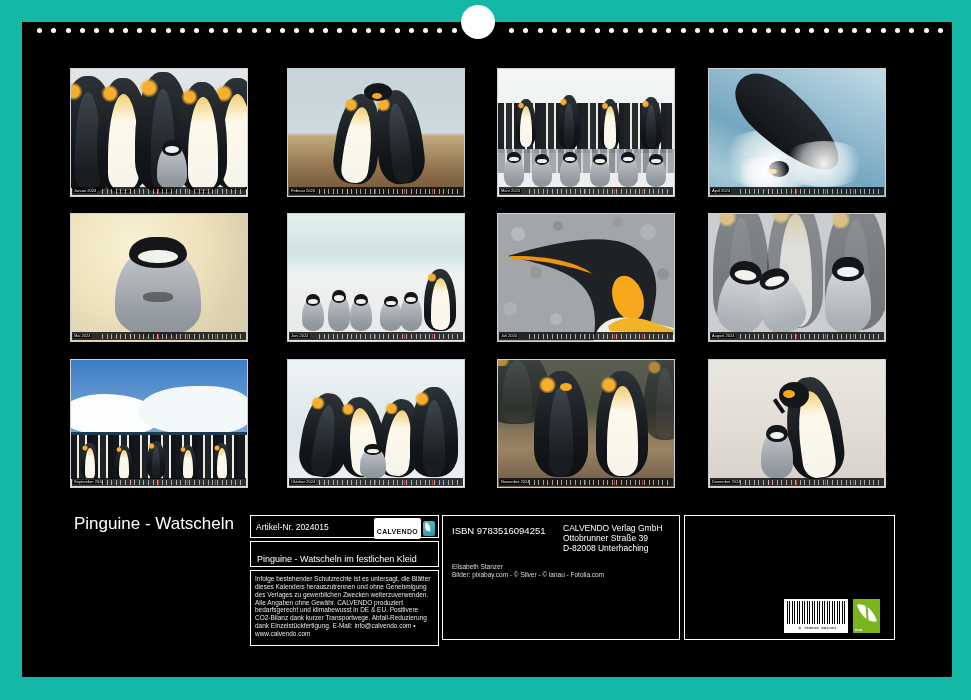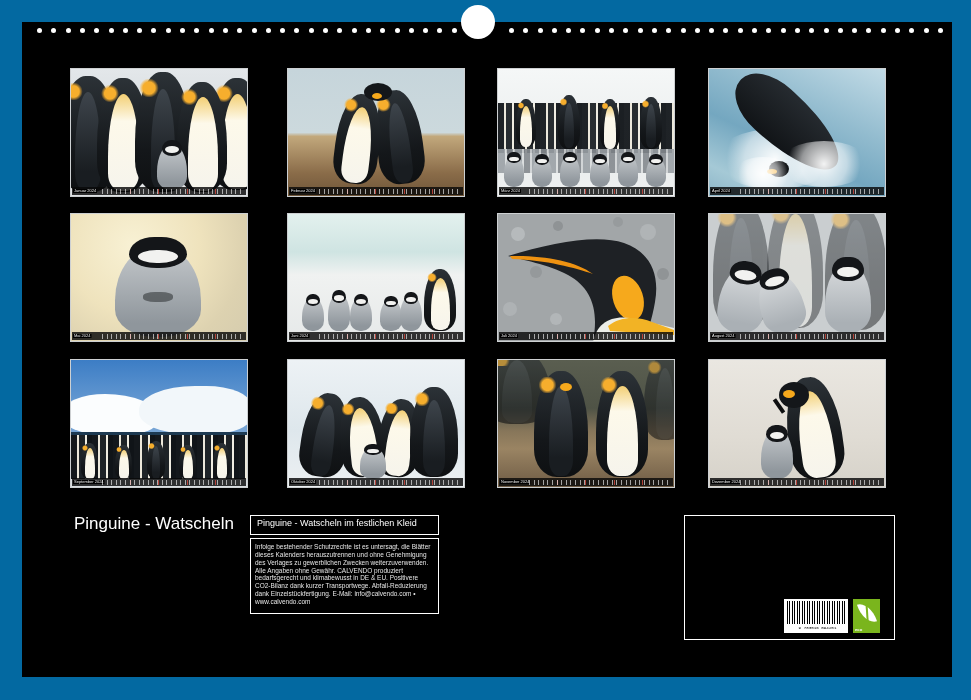--- a/index.html
+++ b/index.html
@@ -1,16 +1,16 @@
 <!DOCTYPE html>
 <html><head>
 <meta charset="utf-8">
 <style>
   html,body{margin:0;padding:0;background:#fff;}
-  .canvas{position:relative;width:971px;height:700px;background:#0369a1;overflow:hidden;
+  .canvas{position:relative;width:971px;height:700px;background:#14b8a6;overflow:hidden;
           font-family:"Liberation Sans",sans-serif;}
   b,i,em{font-style:normal;font-weight:normal;display:block;}
   
   .page{position:absolute;left:22px;top:22px;width:930px;height:655px;background:#000;}
   .hole{position:absolute;top:6px;width:5px;height:5px;border-radius:50%;background:#fff;}
   .notch{position:absolute;left:439px;top:-17px;width:34px;height:34px;border-radius:50%;background:#fff;}
   
   .thumb{position:absolute;width:178px;height:129px;border:1px solid #cdd0d2;box-sizing:border-box;background:#000;}
   .sc{position:absolute;inset:0;overflow:hidden;}
   .pg,.ck,.hd,.od,.blob,.dv,.mtn,.crowd,.crowd2,.bek{position:absolute;}
@@ -65,21 +65,21 @@
   .artikel{font-size:8.5px;color:#fff;}
   .clv{position:absolute;right:3px;top:2px;display:flex;align-items:center;gap:2px;}
   .clv-box{background:#fff;border-radius:2px;padding:2px 3px 1px;}
   .clv-t{font-weight:bold;font-size:7px;color:#141414;letter-spacing:.3px;line-height:7px;}
   .clv-o{height:2px;width:92%;background:#f07d00;margin-top:1px;}
   .clv-mark{width:12px;height:15px;border-radius:2px;position:relative;
        background:linear-gradient(160deg,#54bcc9 0%,#2d96a7 100%);overflow:hidden;}
   .clv-mark::after{content:"";position:absolute;left:2px;top:2px;width:6px;height:8px;
        background:#fff;border-radius:0 100% 0 60%;transform:rotate(10deg);}
   .bA2{border:1.5px solid #fff;box-sizing:border-box;height:20px;margin-bottom:3px;
-       display:flex;align-items:flex-end;padding:6px 6px;}
+       display:flex;align-items:flex-start;padding:12px 6px;}
   .ctitle{font-size:9px;color:#fff;white-space:nowrap;}
   .bA3{border:1.5px solid #fff;box-sizing:border-box;height:76px;padding:4px 4px;overflow:hidden;}
   .legal{width:248px;font-size:9px;line-height:11px;color:#e6e6e6;transform:scale(.72);transform-origin:0 0;}
   .boxB{left:420px;top:493px;width:238px;height:125px;padding:0;}
   .isbn{position:absolute;left:9px;top:9px;font-size:9.5px;color:#fff;}
   .pub{position:absolute;left:120px;top:7px;font-size:8.5px;line-height:10px;color:#fff;}
   .authorblk{position:absolute;left:9px;top:47px;width:300px;font-size:9px;line-height:11px;
        color:#ddd;transform:scale(.72);transform-origin:0 0;}
   .boxC{left:662px;top:493px;width:211px;height:125px;}
   .barcode{position:absolute;left:99px;bottom:6px;width:64px;height:34px;background:#fff;
@@ -332,28 +332,50 @@
             <span class="mlab">Dezember 2024</span>
           </b>
       </div>
     </div>
 
     <div class="title">
       <div>Pinguine - Watscheln</div>
     </div>
 
     <div class="boxA">
+      <div class="bA1">
+        <span class="artikel">Artikel-Nr. 2024015</span>
+        <span class="clv">
+          <span class="clv-box">
+            <span class="clv-t">CALVENDO</span>
+            <span class="clv-o"></span>
+          </span>
+          <span class="clv-mark"></span>
+        </span>
+      </div>
       <div class="bA2">
         <span class="ctitle">Pinguine - Watscheln im festlichen Kleid</span>
       </div>
       <div class="bA3">
         <div class="legal">Infolge bestehender Schutzrechte ist es untersagt, die Blätter dieses Kalenders herauszutrennen und ohne Genehmigung des Verlages zu gewerblichen Zwecken weiterzuverwenden. Alle Angaben ohne Gewähr. CALVENDO produziert bedarfsgerecht und klimabewusst in DE &amp; EU. Positivere CO2-Bilanz dank kurzer Transportwege. Abfall-Reduzierung dank Einzelstückfertigung. E-Mail: info@calvendo.com • www.calvendo.com</div>
       </div>
     </div>
 
+    <div class="ibox boxB">
+      <span class="isbn">ISBN 9783516094251</span>
+      <span class="pub">
+        <b>CALVENDO Verlag GmbH</b>
+        <b>Ottobrunner Straße 39</b>
+        <b>D-82008 Unterhaching</b>
+      </span>
+      <span class="authorblk">
+        <b>Elisabeth Stanzer</b>
+        <b>Bilder: pixabay.com - © Silver - © lanau - Fotolia.com</b>
+      </span>
+    </div>
 
     <div class="ibox boxC">
       <div class="barcode">
         <div class="bars"></div>
         <div class="bdigits">9 783516 094251</div>
       </div>
       <div class="eco">
         <i class="leaf"></i>
         <span class="eco-t">eco</span>
       </div>

